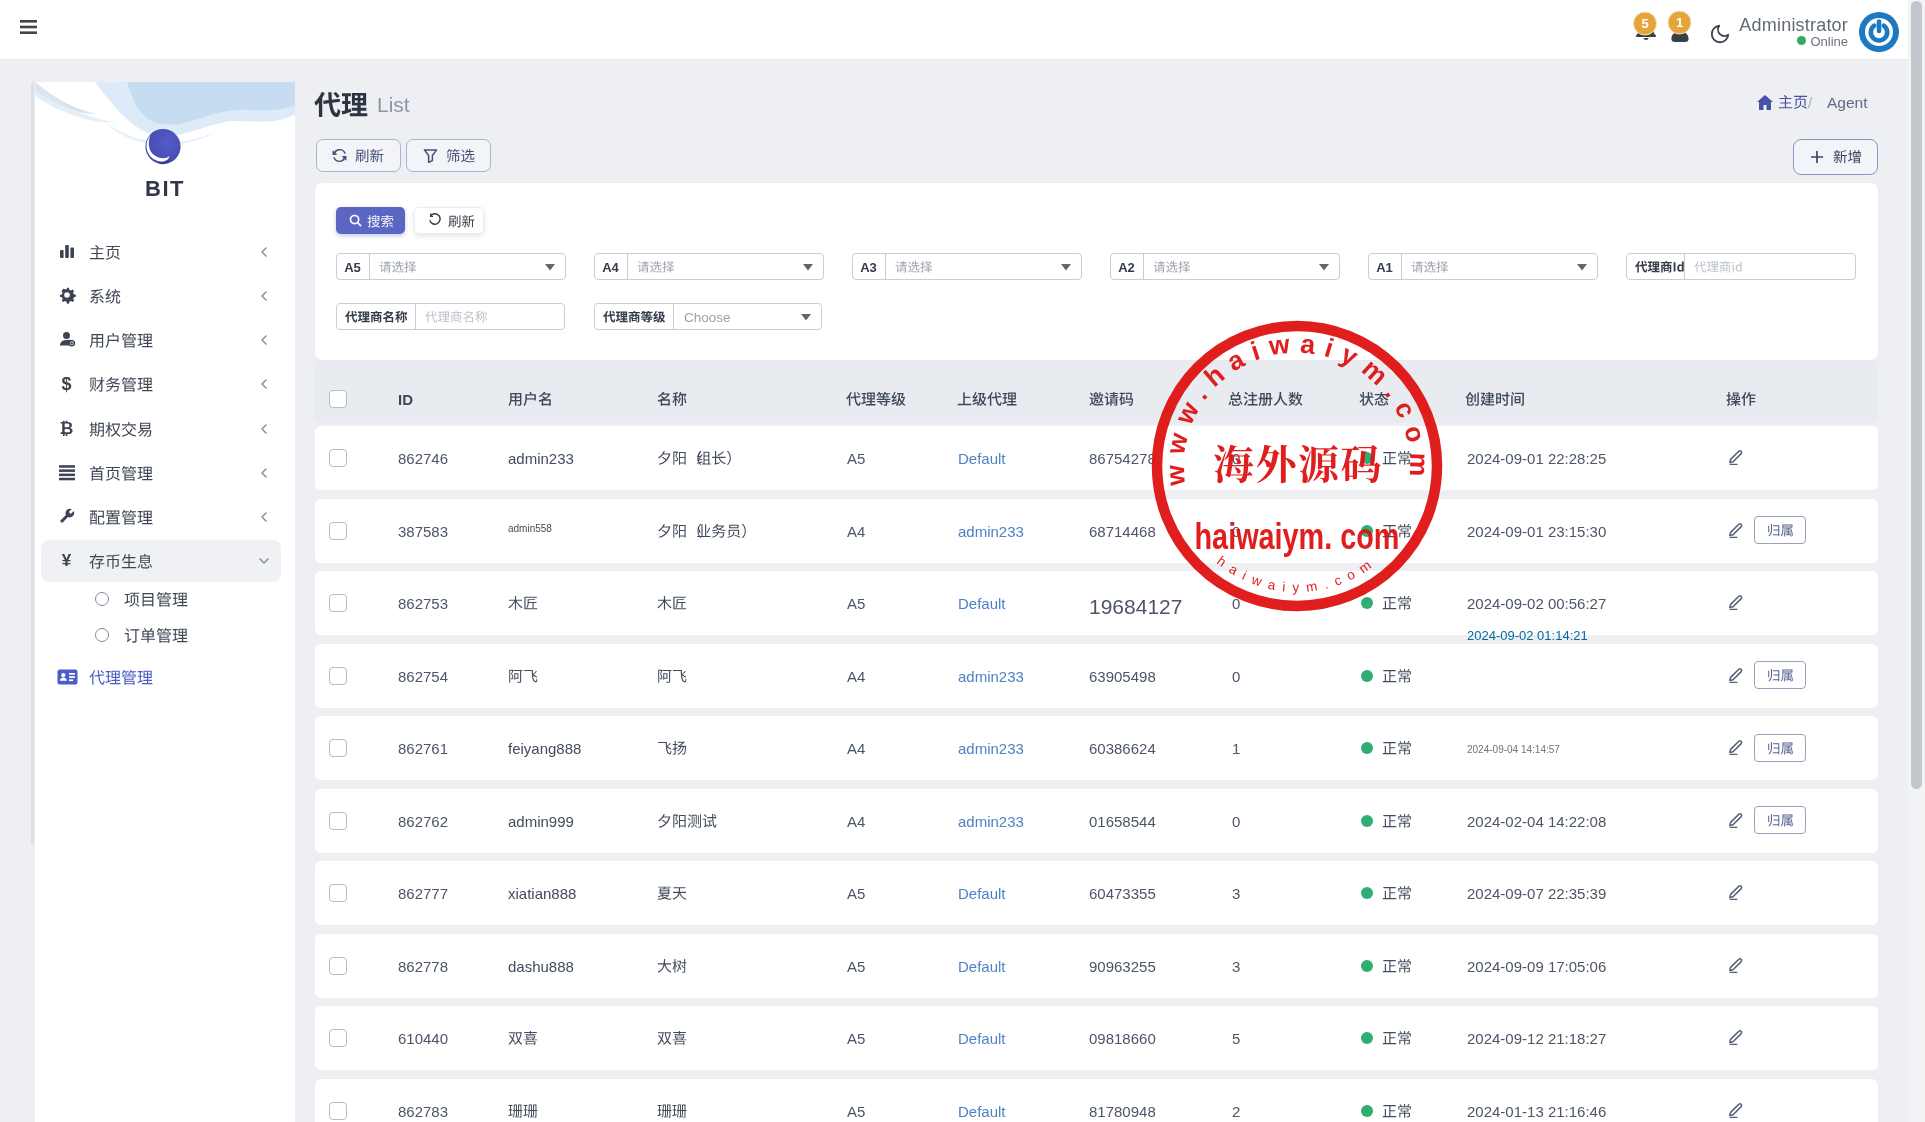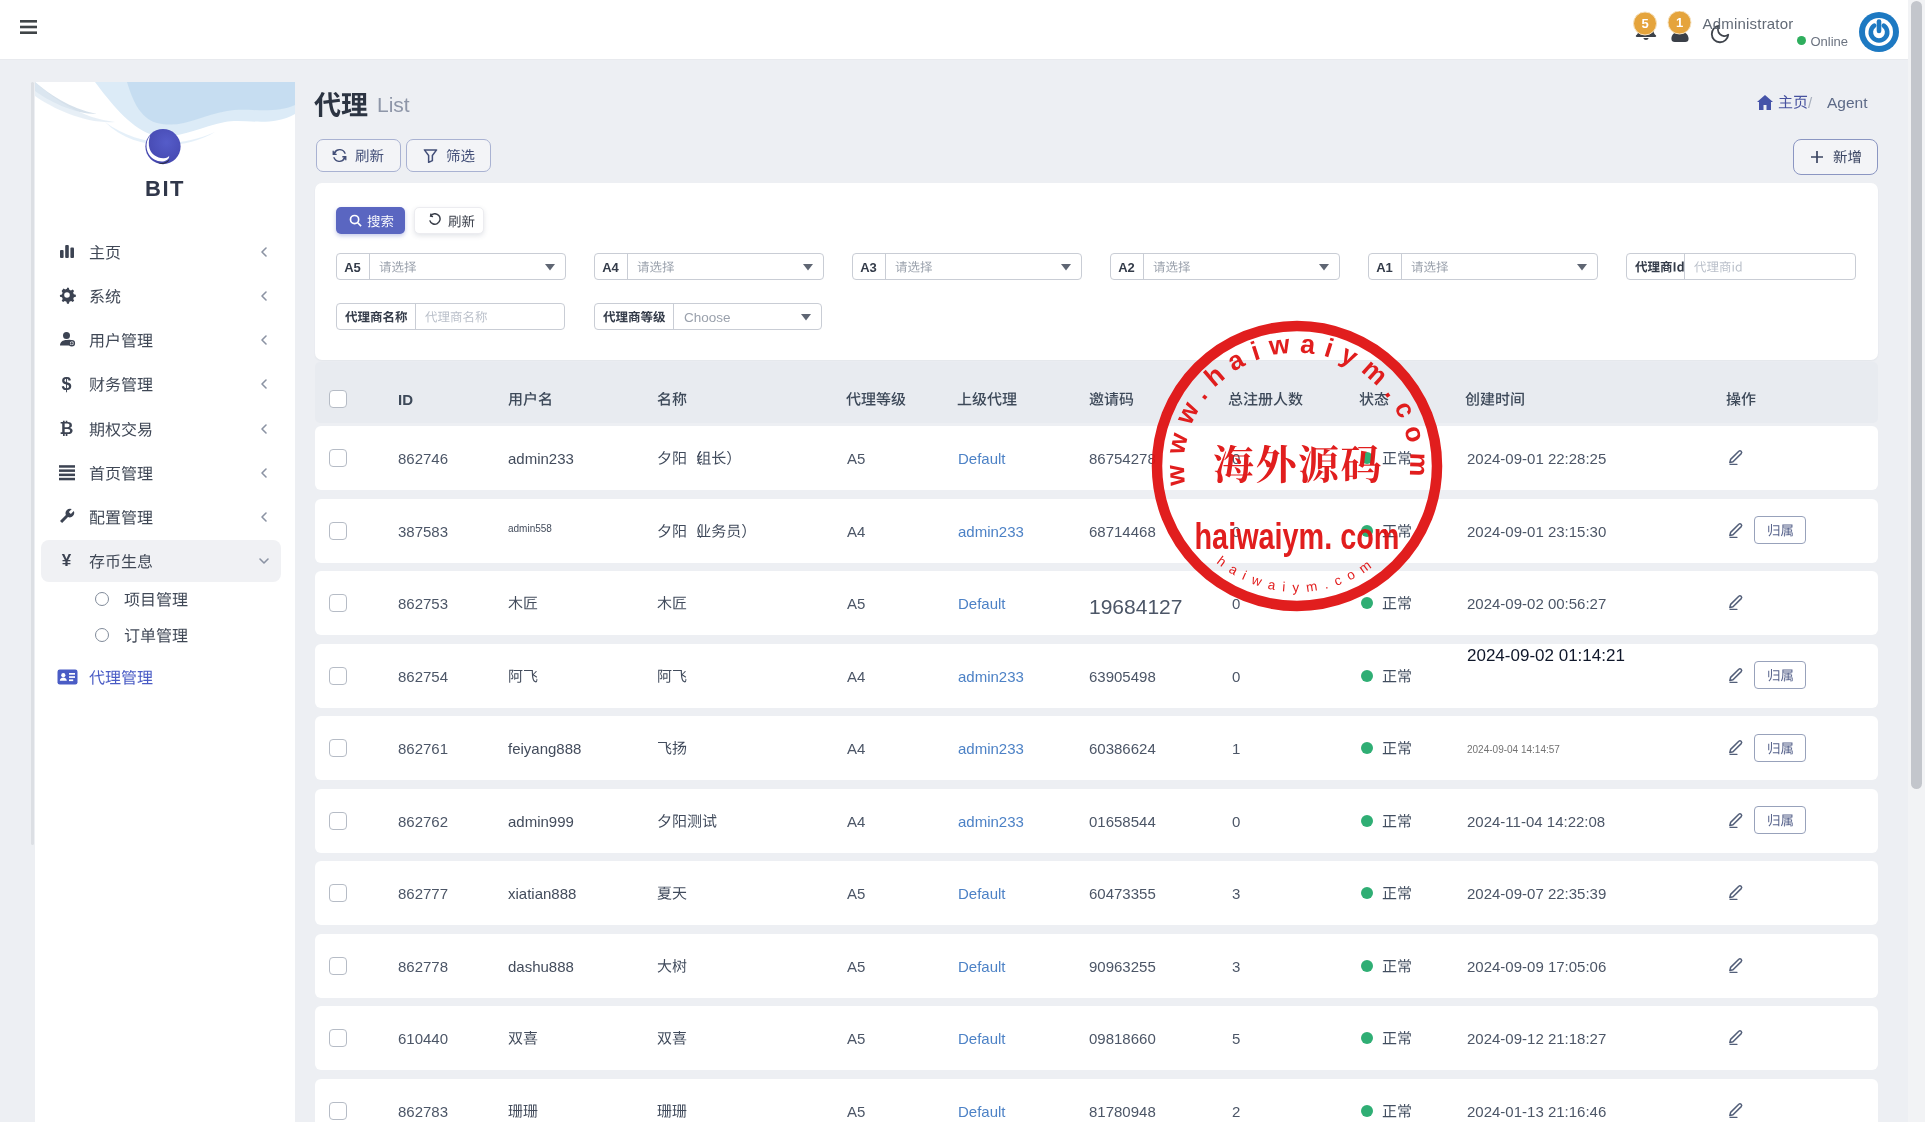--- a/index.html
+++ b/index.html
@@ -123,21 +123,21 @@
       <text x="12" y="17" font-size="13" font-weight="bold" fill="#fff" text-anchor="middle" font-family="Liberation Sans">5</text>
     </svg>
     <svg style="position:absolute;left:1667px;top:11px" width="26" height="32" viewBox="0 0 26 32">
       <path fill="#3b4048" d="M13 8 a5.8 5.8 0 1 1 0 11.6 a5.8 5.8 0 0 1 0 -11.6 Z M13 20.5 c-5 0-8.6 3-8.6 7.2 a3.4 3.4 0 0 0 3.4 3.3 L18.2 31 a3.4 3.4 0 0 0 3.4 -3.3 c0-4.2-3.6-7.2-8.6-7.2 Z"></path>
       <circle cx="12.5" cy="11.5" r="11.5" fill="#e5a43c" stroke="#f6e3c2" stroke-width="1"></circle>
       <text x="12.5" y="16" font-size="13" font-weight="bold" fill="#fff" text-anchor="middle" font-family="Liberation Sans">1</text>
     </svg>
     <svg style="position:absolute;left:1709px;top:23px" width="22" height="22" viewBox="0 0 24 24" fill="none" stroke="#3f444c" stroke-width="2" stroke-linecap="round" stroke-linejoin="round">
       <path d="M21 12.79A9 9 0 1 1 11.21 3 7 7 0 0 0 21 12.79z"></path>
     </svg>
-    <div style="position:absolute;left:1648px;top:15px;width:200px;text-align:center;font-size:15px;color:#626a76;letter-spacing:.2px">Administrator</div>
+    <div style="position:absolute;left:1648px;top:15px;width:200px;text-align:right;font-size:18px;color:#626a76;letter-spacing:.2px">Administrator</div>
     <div style="position:absolute;left:1797px;top:36px;width:9px;height:9px;border-radius:50%;background:#2eae5d"></div>
     <div style="position:absolute;left:1648px;top:34px;width:200px;text-align:right;font-size:13px;color:#6b7380">Online</div>
     <svg style="position:absolute;left:1858px;top:11px" width="42" height="42" viewBox="0 0 42 42">
       <circle cx="21" cy="21" r="20" fill="#1d79c2"></circle>
       <circle cx="21" cy="21" r="14" fill="#fff"></circle>
       <g stroke="#1d79c2" stroke-width="4.6" fill="none" stroke-linecap="round">
         <path d="M16.2 14.6 a8.2 8.2 0 1 0 9.6 0"></path>
         <line x1="21" y1="10.5" x2="21" y2="20"></line>
       </g>
     </svg>
@@ -600,21 +600,21 @@
       </svg></div>
     <div style="position:absolute;left:847px;top:667.5px;font-size:15px;color:#4c5667">A4</div>
     <div style="position:absolute;left:958px;top:667.5px;font-size:15px;color:#4d82c6">admin233</div>
     <div style="position:absolute;left:1089px;top:667.5px;font-size:15px;color:#4c5667">63905498</div>
     <div style="position:absolute;left:1232px;top:667.5px;font-size:15px;color:#4c5667">0</div>
     <div style="position:absolute;left:1361px;top:669.5px;width:12px;height:12px;border-radius:50%;background:#2fae74"></div>
     <div style="position:absolute;left:1382.0px;top:668.5px;line-height:0;"><svg width="31.0" height="16.5" viewBox="0 0 31.0 16.5" fill="#414d5f">
         <use href="#g80" transform="translate(0.00,12.60) scale(0.01500,-0.01500)"></use>
         <use href="#g81" transform="translate(15.00,12.60) scale(0.01500,-0.01500)"></use>
       </svg></div>
-    <div style="position:absolute;left:1467px;top:646px;font-size:17px;color:#0f172a">2024-09-02 01:14:21</div>
+    <div style="position:absolute;left:1467px;top:628px;font-size:13px;color:#0369a1">2024-09-02 01:14:21</div>
     <svg style="position:absolute;left:1727.0px;top:666.5px" width="17" height="17" viewBox="0 0 17 17" fill="none" stroke="#535f79" stroke-width="1.5" stroke-linejoin="round" stroke-linecap="round">
       <path d="M11.8 2.2a1.7 1.7 0 0 1 2.4 2.4L6 12.8l-3.2.8.8-3.2Z"></path>
       <path d="M3 15.3h7" stroke-width="1.3"></path>
     </svg>
     <div style="position:absolute;left:1754px;top:661.0px;width:52px;height:28px;border:1px solid #98a2bb;border-radius:4px;background:#fff"></div>
     <div style="position:absolute;left:1767.0px;top:669.2px;line-height:0;"><svg width="28.0" height="14.9" viewBox="0 0 28.0 14.9" fill="#55618a">
         <use href="#g84" transform="translate(0.00,11.34) scale(0.01350,-0.01350)"></use>
         <use href="#g85" transform="translate(13.50,11.34) scale(0.01350,-0.01350)"></use>
       </svg></div>
     <div style="position:absolute;left:315px;top:716.0px;width:1563px;height:64px;background:#fff;border-radius:6px"></div>
@@ -656,21 +656,21 @@
       </svg></div>
     <div style="position:absolute;left:847px;top:812.5px;font-size:15px;color:#4c5667">A4</div>
     <div style="position:absolute;left:958px;top:812.5px;font-size:15px;color:#4d82c6">admin233</div>
     <div style="position:absolute;left:1089px;top:812.5px;font-size:15px;color:#4c5667">01658544</div>
     <div style="position:absolute;left:1232px;top:812.5px;font-size:15px;color:#4c5667">0</div>
     <div style="position:absolute;left:1361px;top:814.5px;width:12px;height:12px;border-radius:50%;background:#2fae74"></div>
     <div style="position:absolute;left:1382.0px;top:813.5px;line-height:0;"><svg width="31.0" height="16.5" viewBox="0 0 31.0 16.5" fill="#414d5f">
         <use href="#g80" transform="translate(0.00,12.60) scale(0.01500,-0.01500)"></use>
         <use href="#g81" transform="translate(15.00,12.60) scale(0.01500,-0.01500)"></use>
       </svg></div>
-    <div style="position:absolute;left:1467px;top:812.5px;font-size:15px;color:#4c5667">2024-11-04 14:22:08</div>
+    <div style="position:absolute;left:1467px;top:812.5px;font-size:15px;color:#4c5667">2024-02-04 14:22:08</div>
     <svg style="position:absolute;left:1727.0px;top:811.5px" width="17" height="17" viewBox="0 0 17 17" fill="none" stroke="#535f79" stroke-width="1.5" stroke-linejoin="round" stroke-linecap="round">
       <path d="M11.8 2.2a1.7 1.7 0 0 1 2.4 2.4L6 12.8l-3.2.8.8-3.2Z"></path>
       <path d="M3 15.3h7" stroke-width="1.3"></path>
     </svg>
     <div style="position:absolute;left:1754px;top:806.0px;width:52px;height:28px;border:1px solid #98a2bb;border-radius:4px;background:#fff"></div>
     <div style="position:absolute;left:1767.0px;top:814.2px;line-height:0;"><svg width="28.0" height="14.9" viewBox="0 0 28.0 14.9" fill="#55618a">
         <use href="#g84" transform="translate(0.00,11.34) scale(0.01350,-0.01350)"></use>
         <use href="#g85" transform="translate(13.50,11.34) scale(0.01350,-0.01350)"></use>
       </svg></div>
     <div style="position:absolute;left:315px;top:861.0px;width:1563px;height:64px;background:#fff;border-radius:6px"></div>

